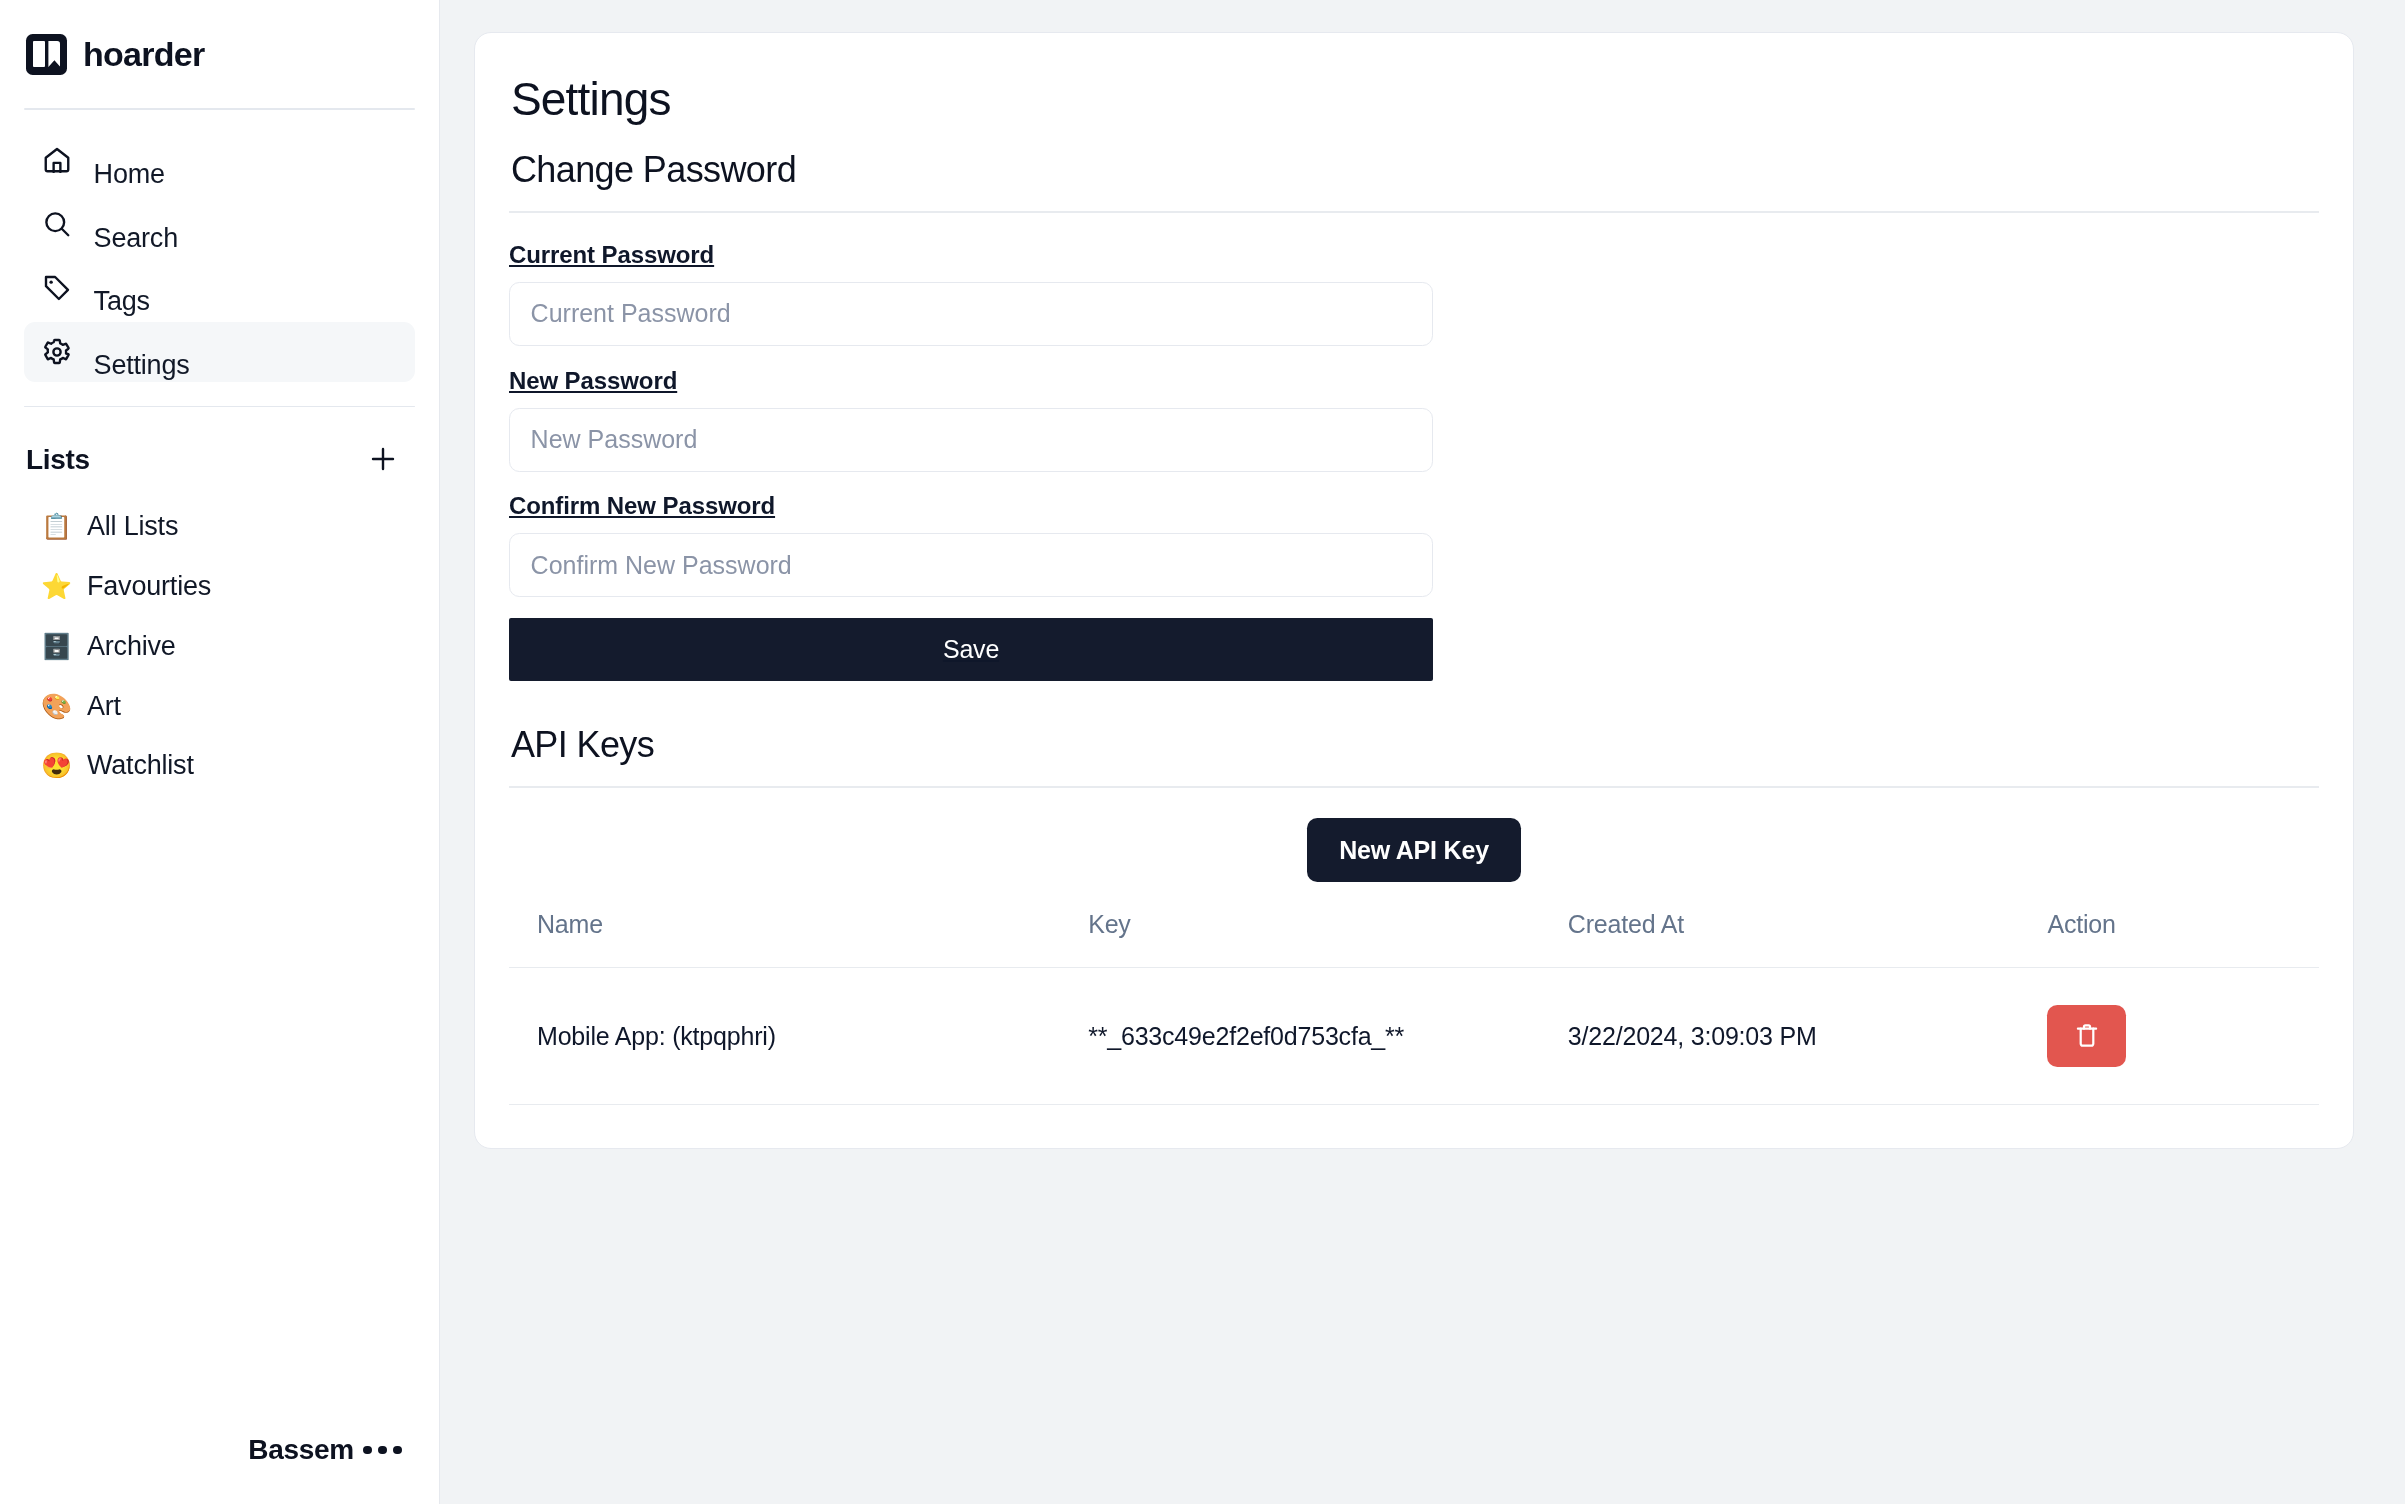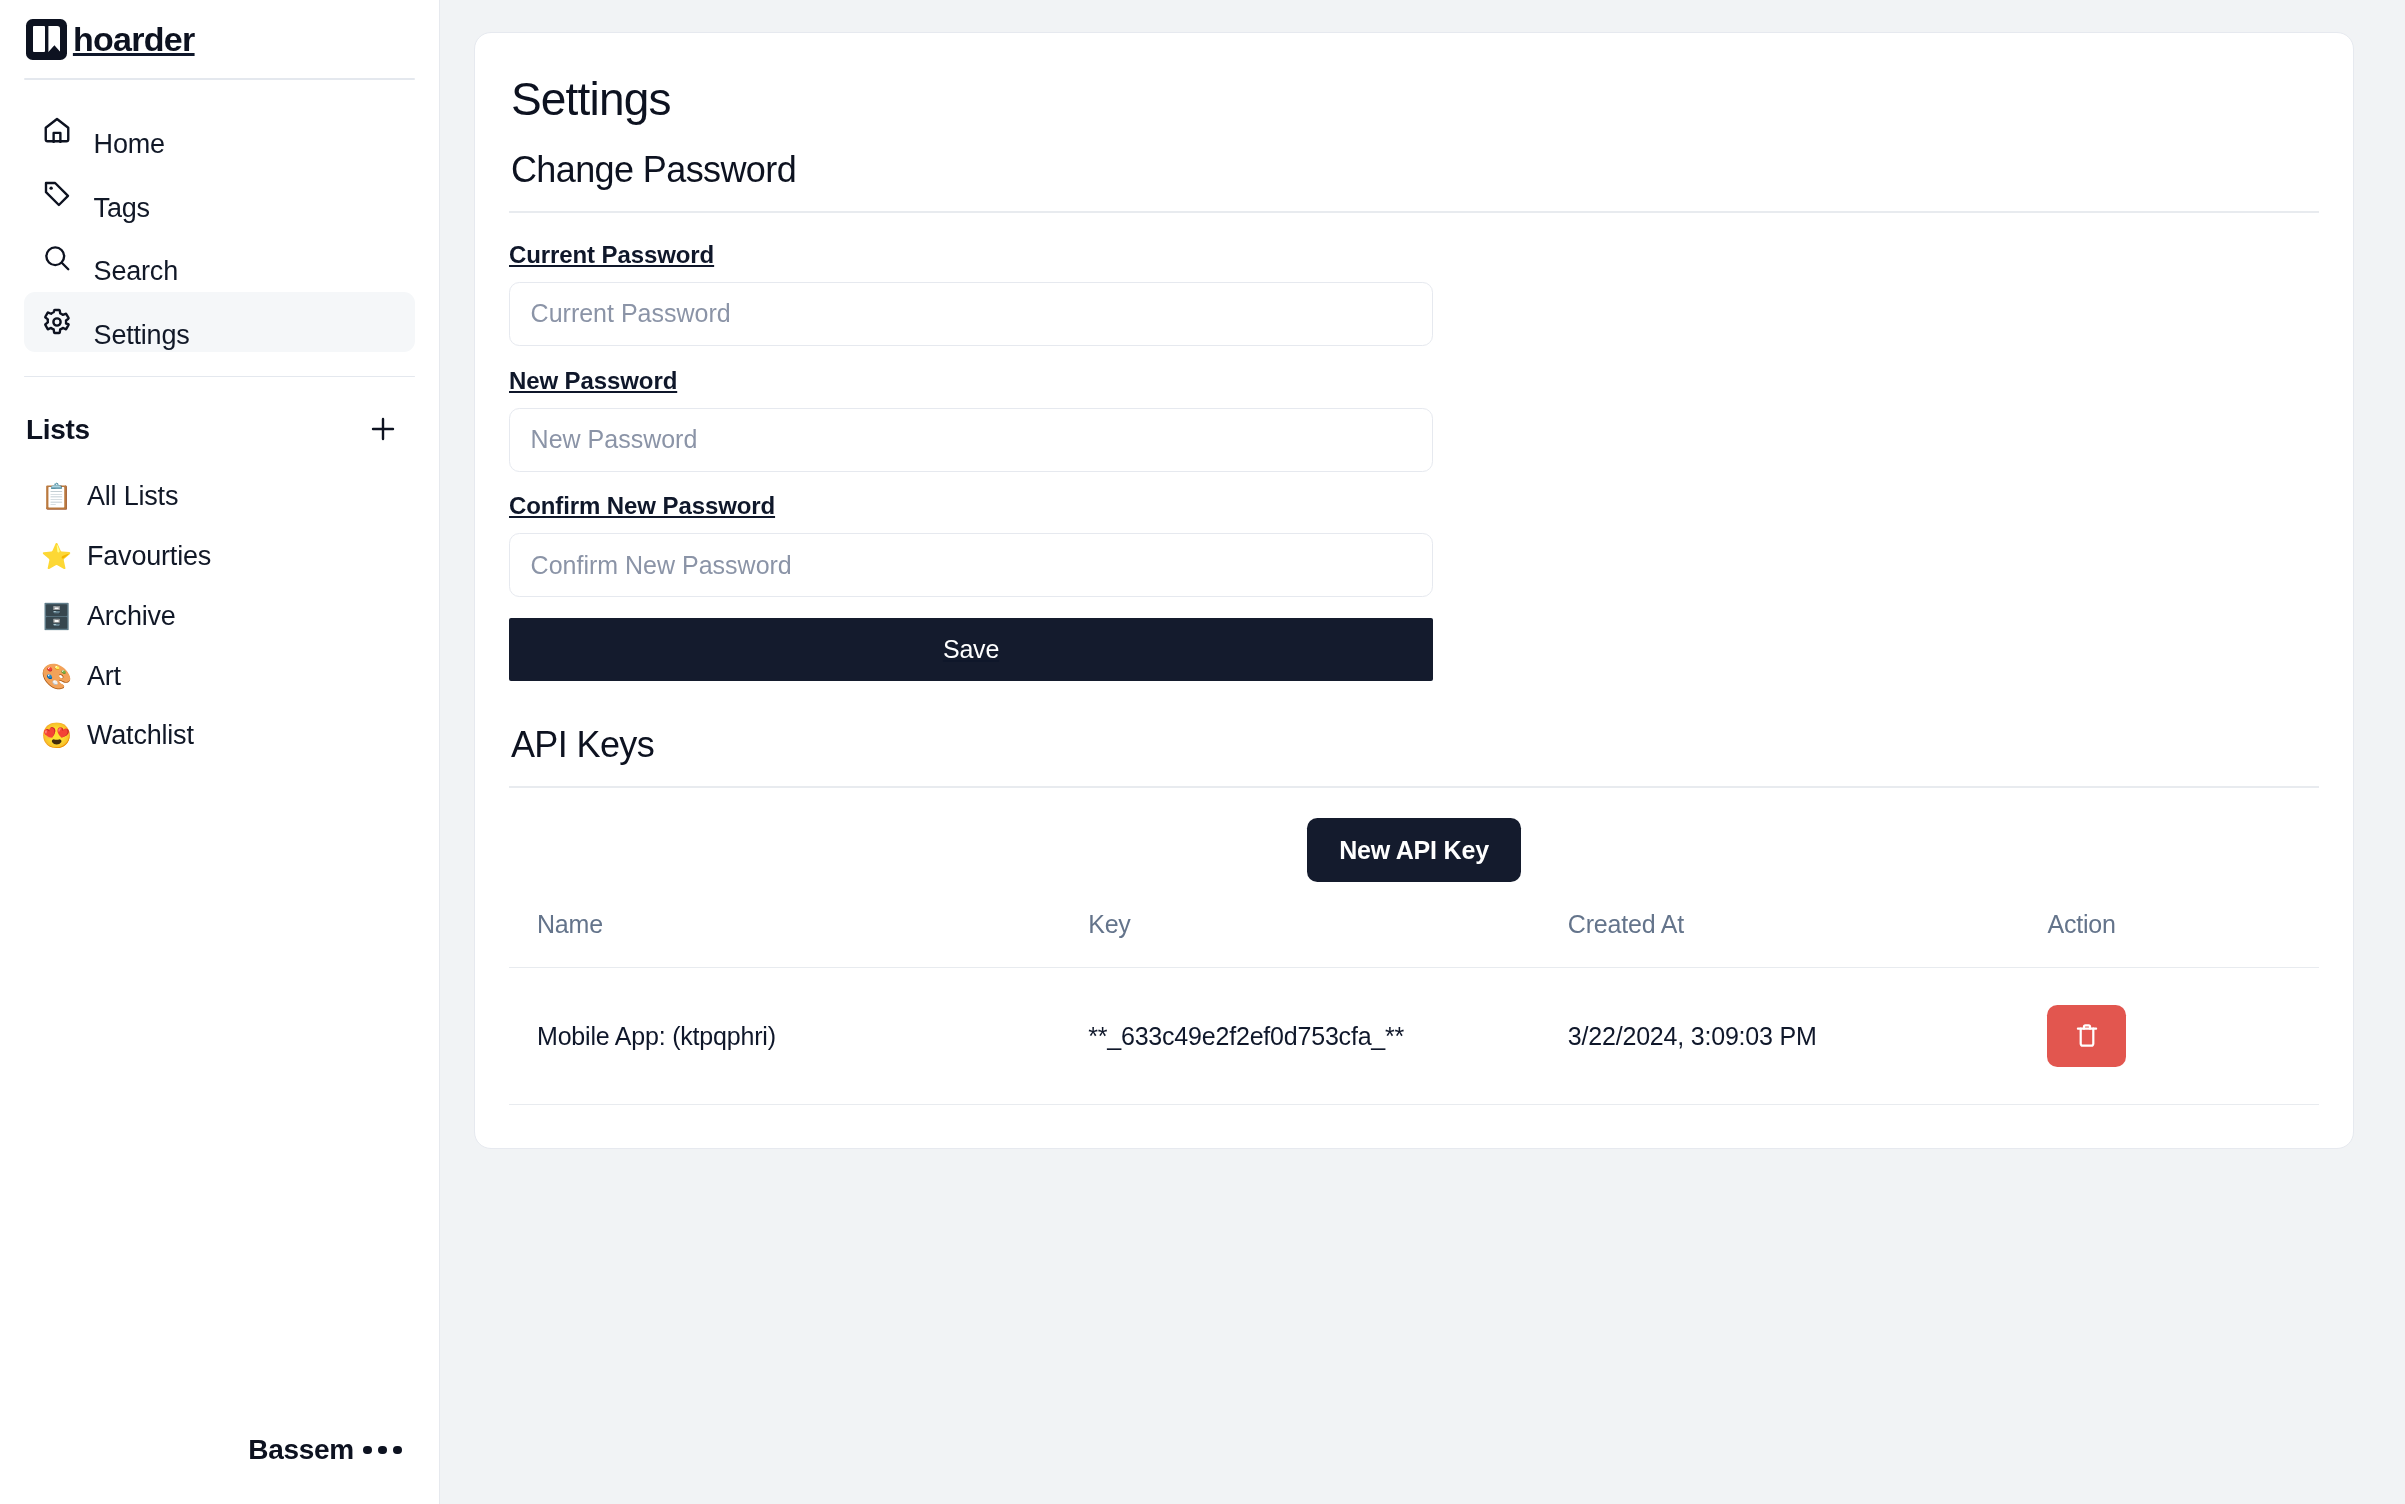--- a/index.html
+++ b/index.html
@@ -37,24 +37,23 @@
 
   .sidebar-inner {
     padding: 0 24px;
     flex: 1 1 auto;
     overflow: hidden;
   }
 
   .brand {
     display: flex;
     align-items: center;
-    gap: 6px;
-    height: 78px;
+    gap: 16px;
+    height: 108px;
     padding-left: 1.9px;
-    text-decoration: underline;
   }
 
   .brand-mark {
     width: 41px;
     height: 41px;
     background: #0d1220;
     border-radius: 6.6px;
     position: relative;
     flex: 0 0 41px;
   }
@@ -372,36 +371,36 @@
             <svg width="30" height="30" viewBox="0 0 24 24" fill="none" stroke="#0d1220" stroke-width="1.9" stroke-linecap="round" stroke-linejoin="round">
               <path d="M3 10.2 12 3.2l9 7v9.3a1.5 1.5 0 0 1-1.5 1.5h-15A1.5 1.5 0 0 1 3 19.5z"></path>
               <path d="M9.3 21.5v-7.2h5.4v7.2"></path>
             </svg>
           </span>
           <span class="nav-label">Home</span>
         </div>
 
         <div class="nav-item">
           <span class="nav-icon">
+            <svg width="30" height="30" viewBox="0 0 24 24" fill="none" stroke="#0d1220" stroke-width="1.9" stroke-linecap="round">
+              <circle cx="10.6" cy="10.6" r="7.1"></circle>
+              <line x1="15.8" y1="15.8" x2="21" y2="21"></line>
+            </svg>
+          </span>
+          <span class="nav-label">Search</span>
+        </div>
+
+        <div class="nav-item">
+          <span class="nav-icon">
             <svg width="30" height="30" viewBox="0 0 24 24" fill="none" stroke="#0d1220" stroke-width="1.9" stroke-linecap="round" stroke-linejoin="round">
               <path d="M3.2 3.2h7.3l10.3 10.3-7.3 7.3L3.2 10.5z"></path>
               <circle cx="7.3" cy="7.3" r="1.35" fill="#0d1220" stroke="none"></circle>
             </svg>
           </span>
           <span class="nav-label">Tags</span>
-        </div>
-
-        <div class="nav-item">
-          <span class="nav-icon">
-            <svg width="30" height="30" viewBox="0 0 24 24" fill="none" stroke="#0d1220" stroke-width="1.9" stroke-linecap="round">
-              <circle cx="10.6" cy="10.6" r="7.1"></circle>
-              <line x1="15.8" y1="15.8" x2="21" y2="21"></line>
-            </svg>
-          </span>
-          <span class="nav-label">Search</span>
         </div>
 
         <div class="nav-item active">
           <span class="nav-icon">
             <svg width="30" height="30" viewBox="0 0 24 24" fill="none" stroke="#0d1220" stroke-width="1.9" stroke-linecap="round" stroke-linejoin="round">
               <path d="M19.2 13.2a7.6 7.6 0 0 0 .06-1.2 7.6 7.6 0 0 0-.06-1.2l1.9-1.45a.5.5 0 0 0 .12-.62l-1.8-3.1a.48.48 0 0 0-.58-.21l-2.23.9a7 7 0 0 0-2.07-1.2l-.34-2.37a.48.48 0 0 0-.47-.4h-3.6a.48.48 0 0 0-.47.4L9.34 4.2a7 7 0 0 0-2.07 1.2l-2.23-.9a.48.48 0 0 0-.58.21l-1.8 3.1a.5.5 0 0 0 .12.62L4.68 9.9a7.6 7.6 0 0 0 0 2.4l-1.9 1.45a.5.5 0 0 0-.12.62l1.8 3.1c.12.22.38.3.58.21l2.23-.9a7 7 0 0 0 2.07 1.2l.34 2.37c.04.23.24.4.47.4h3.6c.23 0 .43-.17.47-.4l.34-2.37a7 7 0 0 0 2.07-1.2l2.23.9c.2.09.46 0 .58-.21l1.8-3.1a.5.5 0 0 0-.12-.62z"></path>
               <circle cx="12" cy="12" r="2.9"></circle>
             </svg>
           </span>
           <span class="nav-label">Settings</span>

